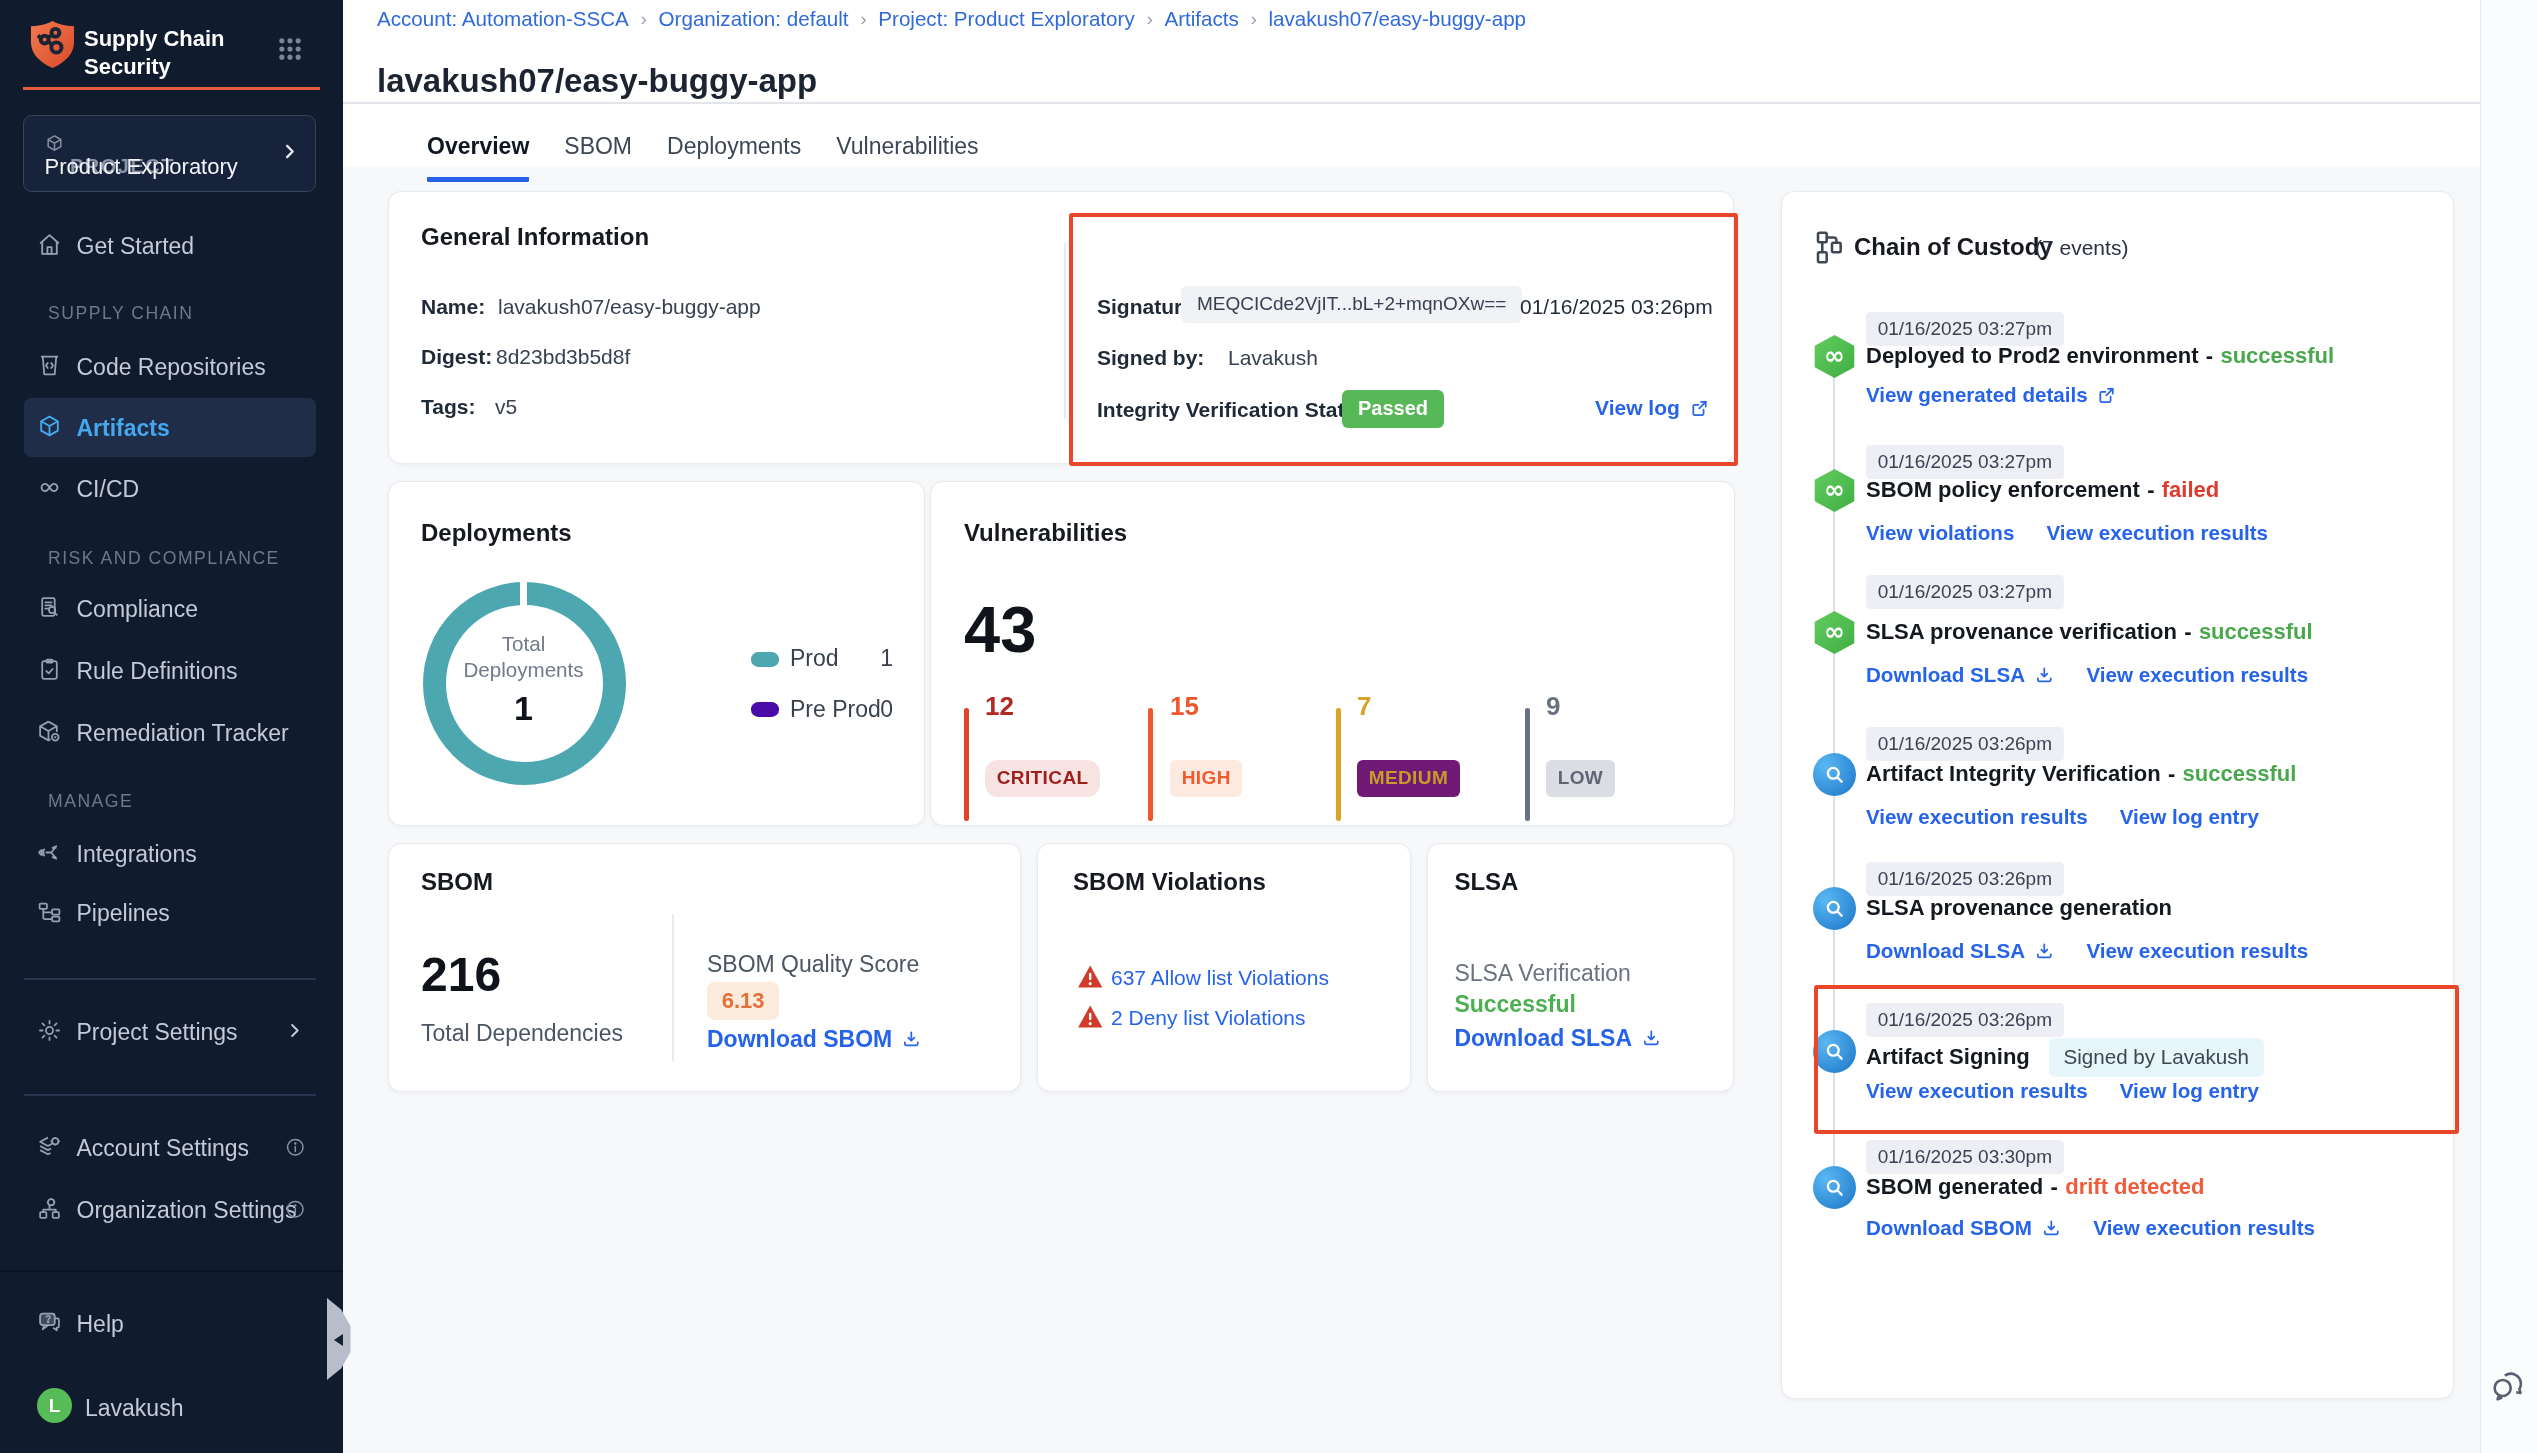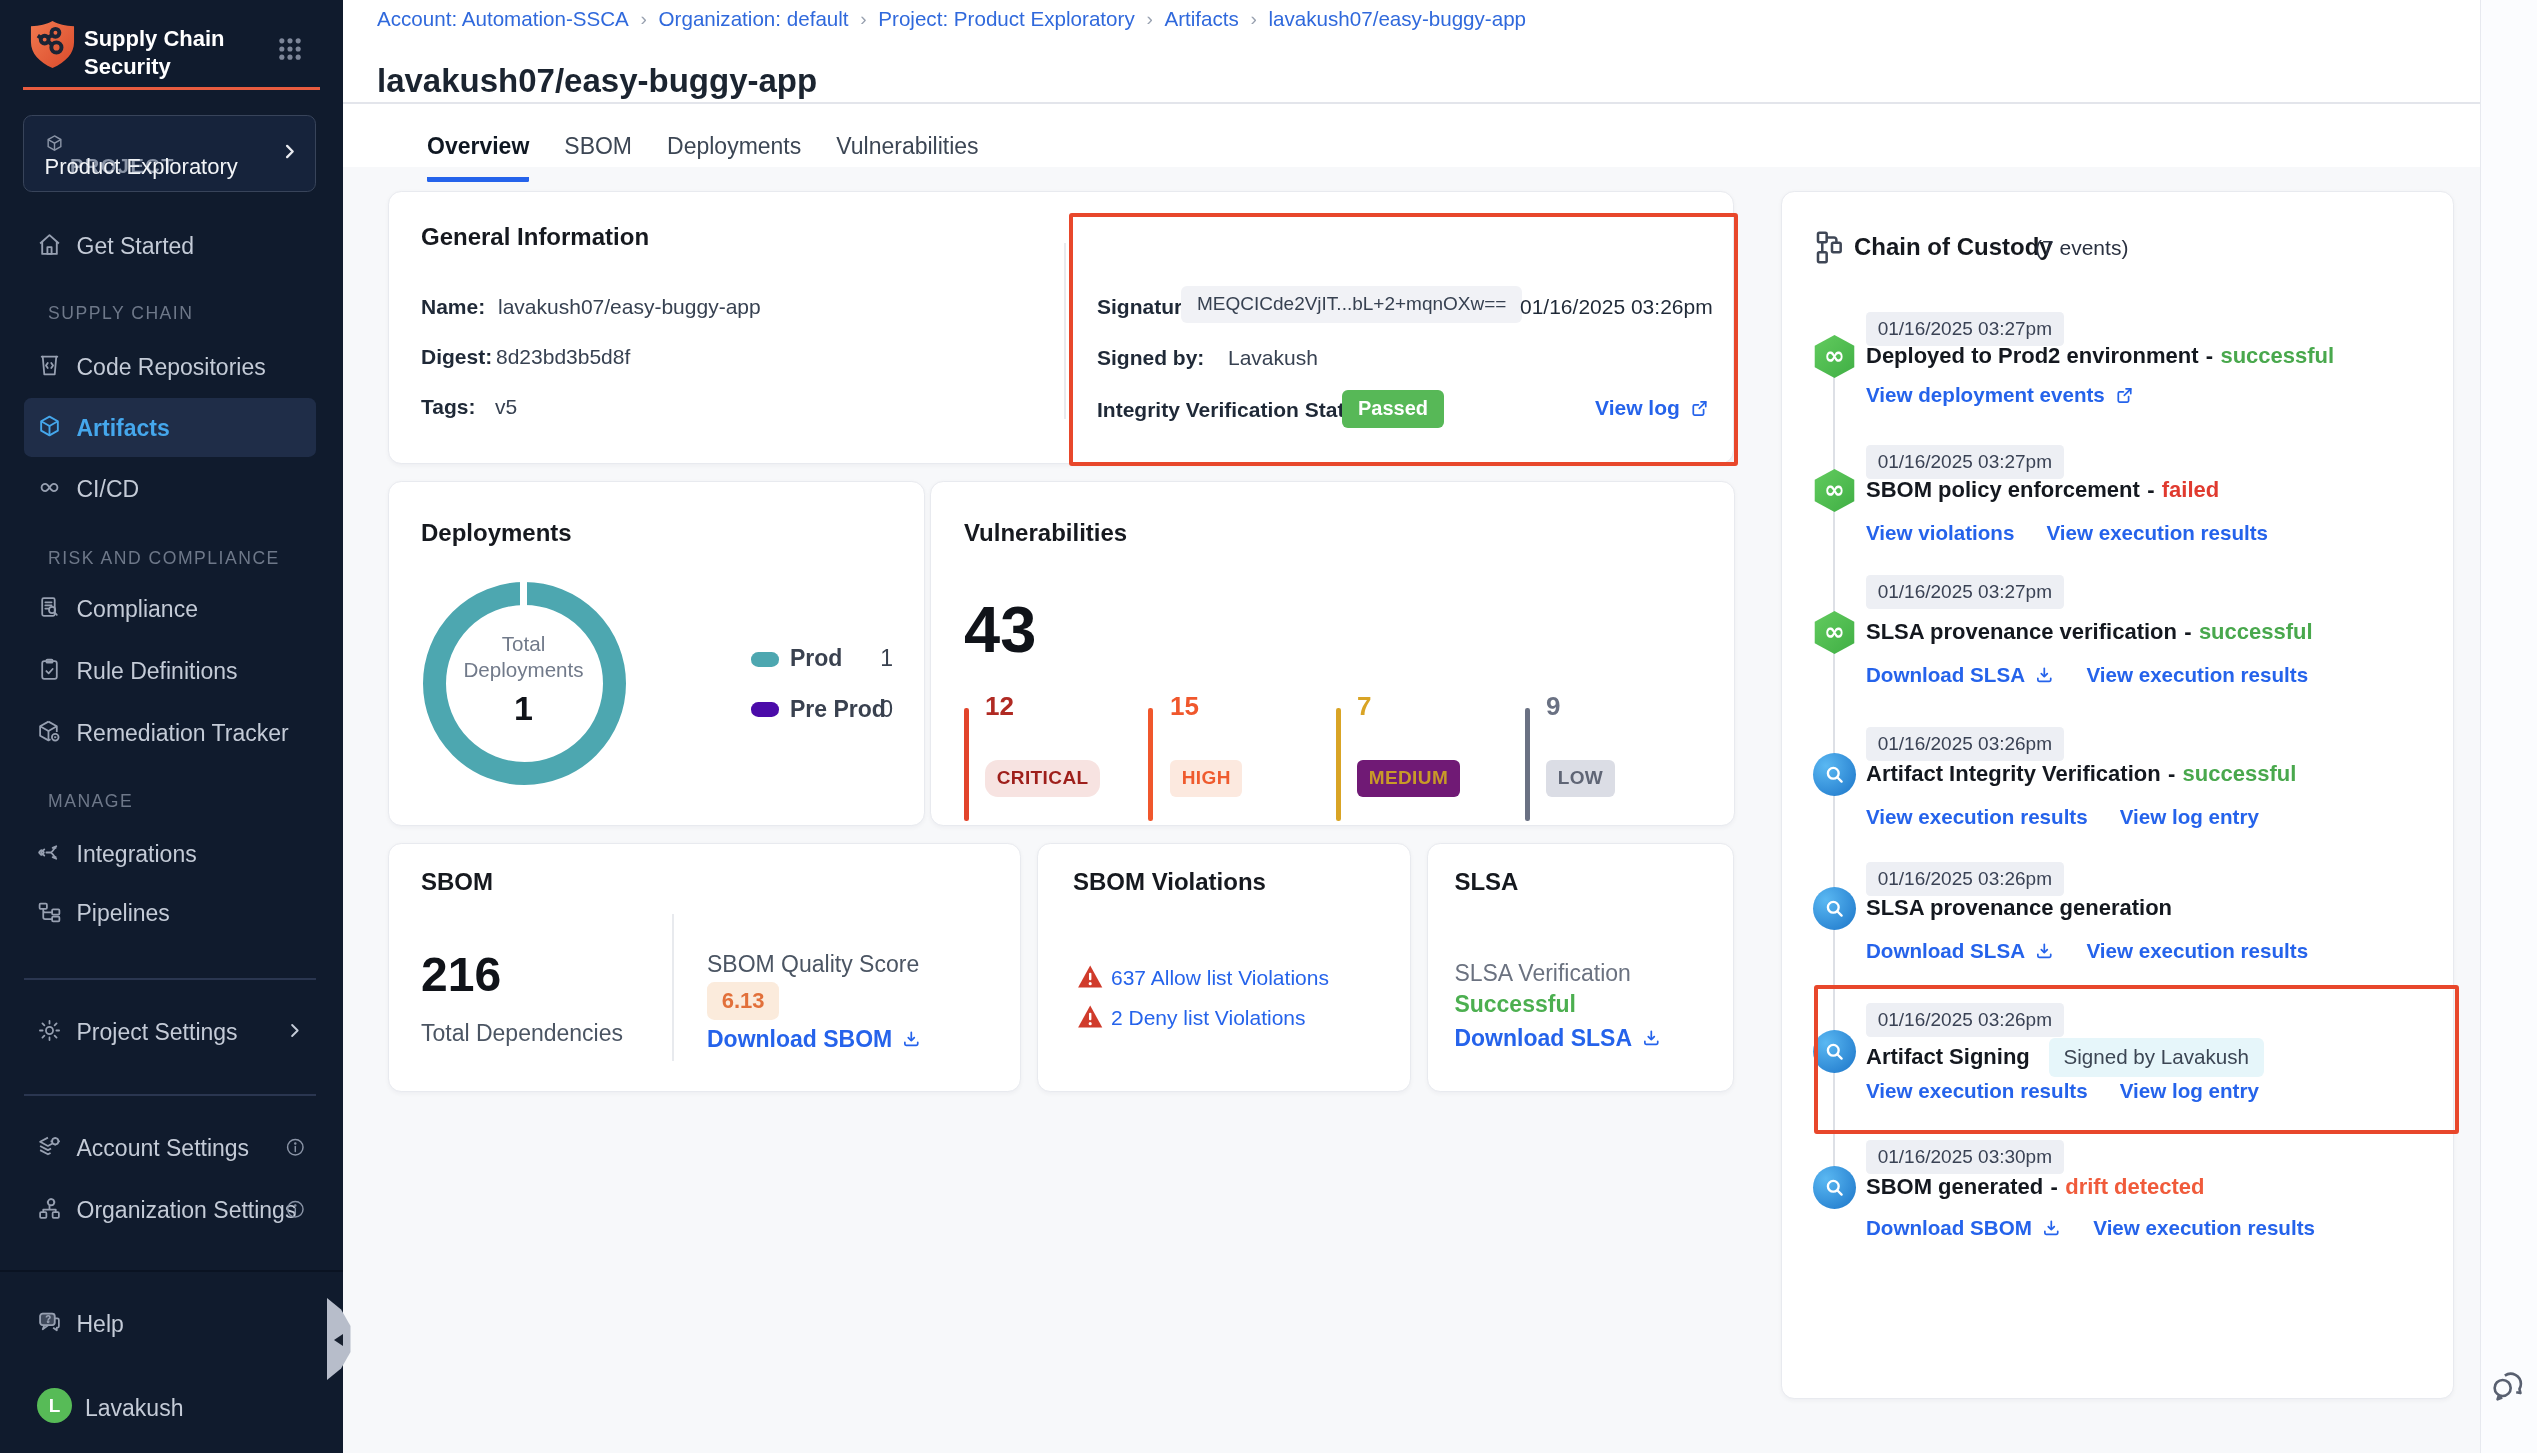--- a/index.html
+++ b/index.html
@@ -52,21 +52,21 @@
   .sig-pill{position:absolute;left:792px;top:94px;background:#F1F2F6;border-radius:5.9px;padding:7.3px 16px;font-size:19px;color:#374151;white-space:nowrap;}
   .sig-date{position:absolute;left:1131px;top:103px;width:192px;text-align:right;font-size:21px;color:#1F2937;white-space:nowrap;}
   .passed-badge{position:absolute;left:953px;top:198px;background:#57B857;color:#fff;font-size:20px;font-weight:600;border-radius:5.9px;padding:7.3px 16px;}
   .hl-box{position:absolute;border:4.4px solid #E8472B;border-radius:2.9px;pointer-events:none;}
   
   .donut{position:absolute;left:34px;top:100px;width:203px;height:203px;border-radius:50%;border:23px solid #4DA7B0;box-sizing:border-box;}
   .donut-gap{position:absolute;left:131px;top:98px;width:7.3px;height:26px;background:#fff;}
   .donut-center{position:absolute;left:70px;top:149px;width:129px;text-align:center;font-size:20.6px;color:#717A8A;line-height:26.4px;}
   .donut-total{position:absolute;left:70px;top:207px;width:129px;text-align:center;font-size:34px;font-weight:700;color:#101319;}
   .legend-dot{position:absolute;width:28px;height:14.7px;border-radius:7.3px;}
-  .legend-lab{position:absolute;font-size:23px;color:#39414F;white-space:nowrap;font-weight:bold;}
+  .legend-lab{position:absolute;font-size:23px;color:#39414F;white-space:nowrap;}
   .legend-val{position:absolute;width:63px;text-align:right;font-size:23px;color:#39414F;}
   
   .vuln-total{position:absolute;left:33px;top:110px;font-size:65px;font-weight:700;color:#101319;}
   .vbar{position:absolute;top:226px;width:5.1px;height:113px;border-radius:2.2px;}
   .vnum{position:absolute;top:209px;font-size:26px;font-weight:700;}
   .vbadge{position:absolute;top:278px;font-size:19px;font-weight:700;border-radius:5.9px;padding:7.3px 11.7px;letter-spacing:0.4px;}
   .c-crit{color:#B02A23;} .b-crit{background:#F7E3E1;color:#9E1F1B;border-radius:13px;}
   .c-high{color:#F0572C;} .b-high{background:#FCE9DF;color:#EF5B2E;}
   .c-med{color:#D9A425;}  .b-med{background:#701a75;color:#C89A28;}
   .c-low{color:#6A7183;}  .b-low{background:#DBDDE5;color:#5F6575;}
@@ -463,21 +463,21 @@
     <div class="evt-icon green" style="top:143px">
         <span class="inf">∞</span>
       </div>
     <div class="evt-title" style="top:151px">
       <span>Deployed to Prod2 environment</span>
       <span class="sep">-</span>
       <span class="st-green">successful</span>
     </div>
     <div class="evt-links" style="top:191px">
       <a class="blue-link">
-        <span>View deployment events</span>
+        <span>View generated details</span>
         <svg class="mini-ic" viewBox="0 0 24 24" fill="none" stroke="#2563EB" stroke-width="2" stroke-linecap="round" stroke-linejoin="round">
             <path d="M14 4.5h5.5V10"></path>
             <path d="M19.5 4.5L12 12"></path>
             <path d="M17 13.5v5a1.5 1.5 0 0 1-1.5 1.5h-9A1.5 1.5 0 0 1 5 18.5v-9A1.5 1.5 0 0 1 6.5 8H11"></path>
           </svg>
       </a>
     </div>
 
     <div class="evt-ts" style="top:253px">01/16/2025 03:27pm</div>
     <div class="evt-icon green" style="top:277px">

